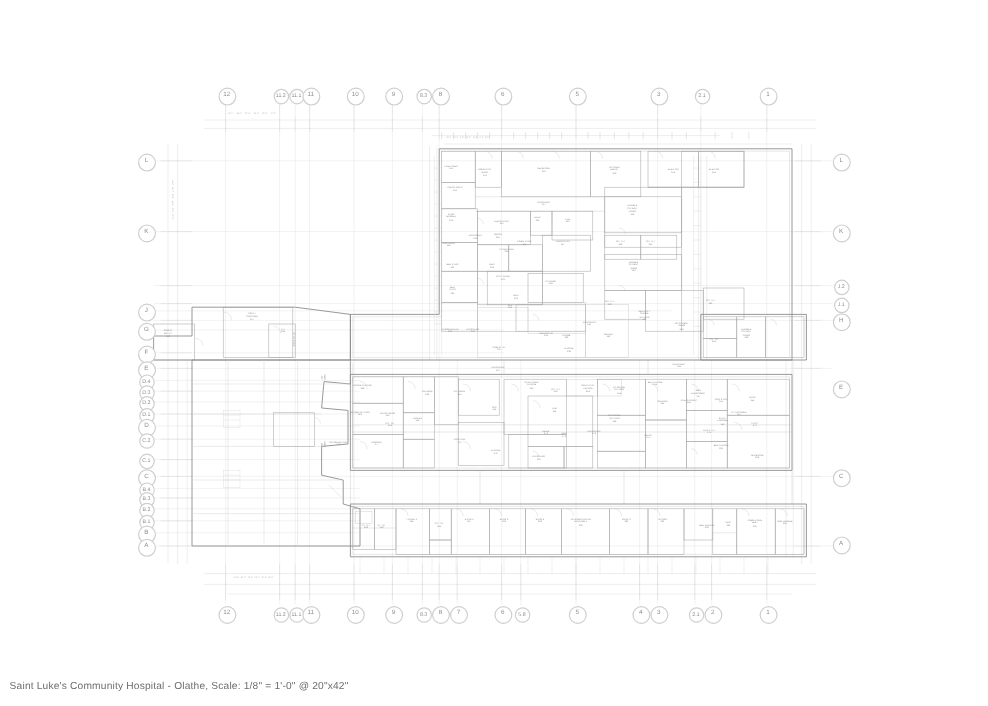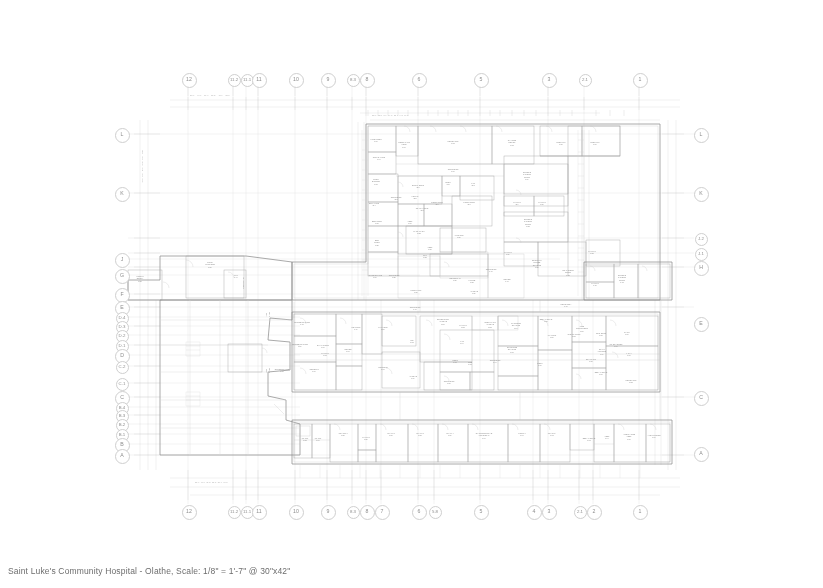--- a/index.html
+++ b/index.html
@@ -837,19 +837,19 @@
 195</div>
       <div class="rm" style="left: 632px; top: 434px; width: 44px;">AMB LOUNGE
 196</div>
       <div class="rm v" style="left: 243px; top: 277px;">PT UT STOR</div>
       <div class="rm v" style="left: 266px; top: 312px;">WAIT
 197</div>
       <div class="rm v" style="left: 266px; top: 368px;">WAIT
 198</div>
     </div>
 
-  <div class="caption">Saint Luke's Community Hospital - Olathe, Scale: 1/8" = 1'-7" @ 30"x42"</div>
+  <div class="caption">Saint Luke's Community Hospital - Olathe, Scale: 1/8" = 1'-0" @ 20"x42"</div>
 
 <div class="dim" style="left: 190px; top: 94px;">36'-0"      44'-0"      51'-4"      28'-8"      45'-4"      33'-0"</div>
     <div class="dim" style="left: 372px; top: 114px;">25'-0"   12'-8"   8'-4"   14'-0"   22'-4"   9'-8"   16'-0"</div>
     <div class="dim" style="left: 195px; top: 481px;">28'-4"   40'-0"   36'-8"   52'-0"   30'-4"   24'-0"</div>
     <div class="dim v" style="left: 142px; top: 150px;">24'-0"   18'-0"   32'-8"   16'-4"   12'-0"   22'-8"</div>
   </div>
 
 </body></html>

